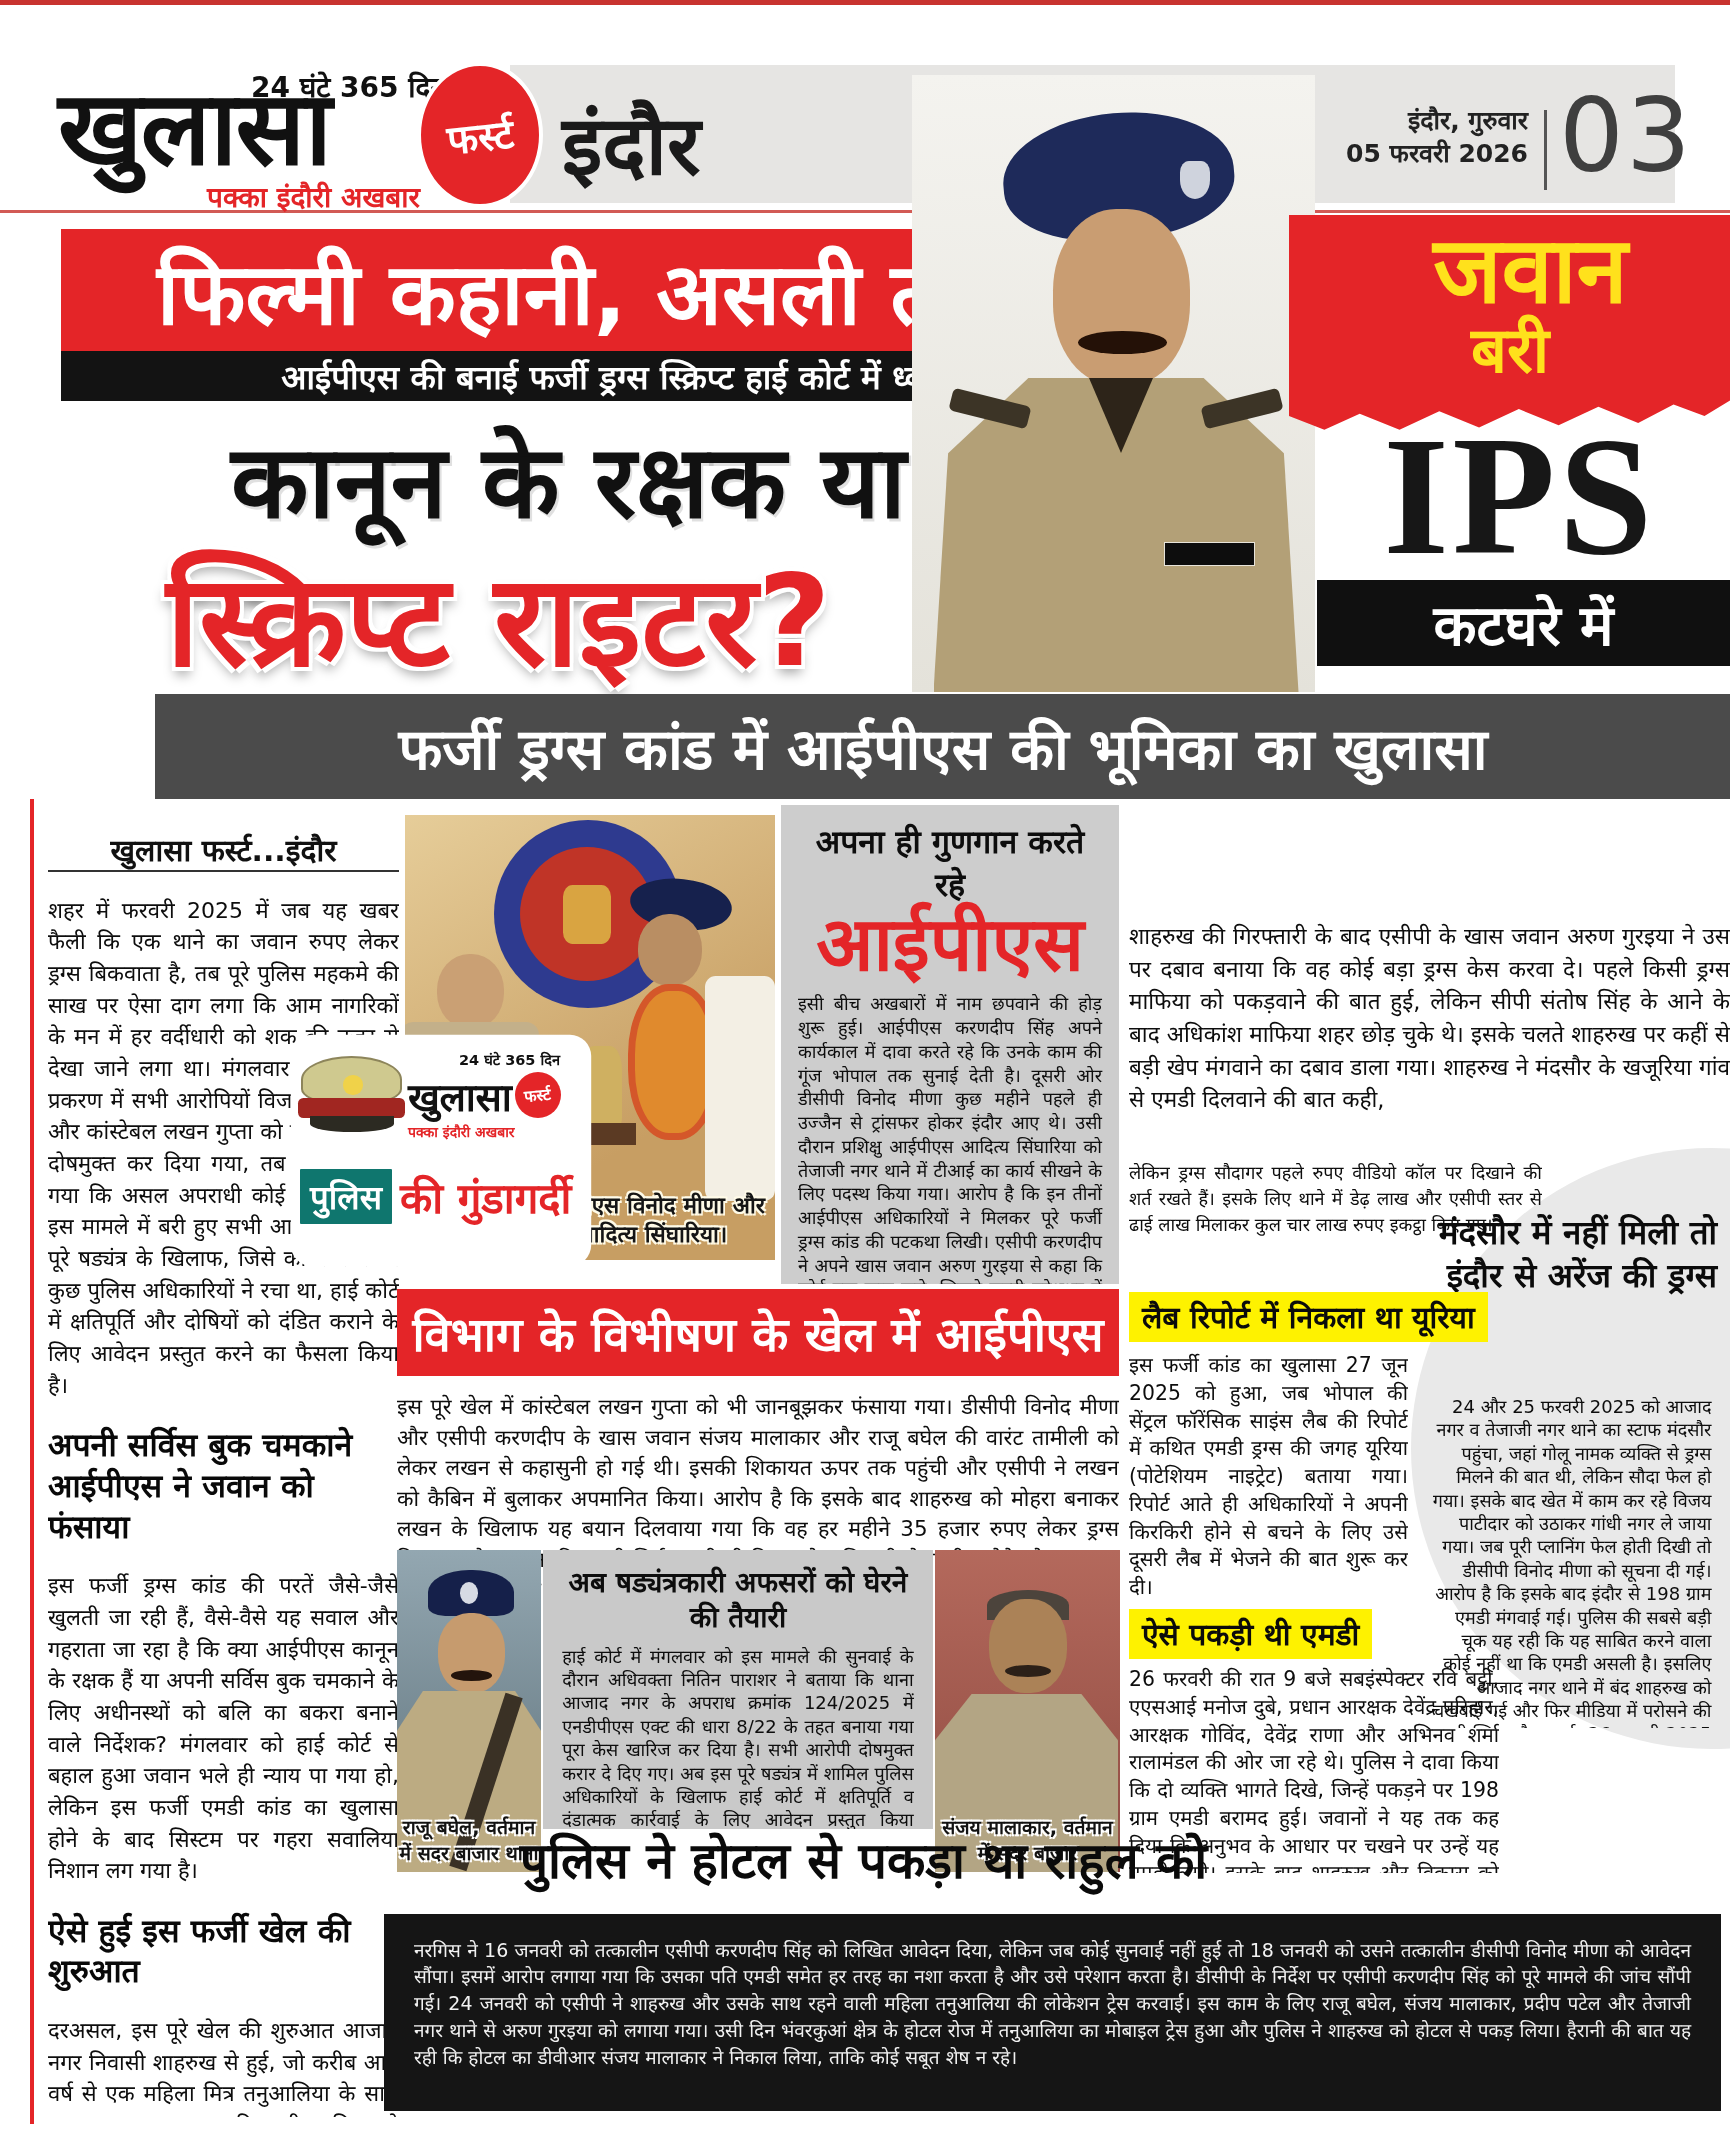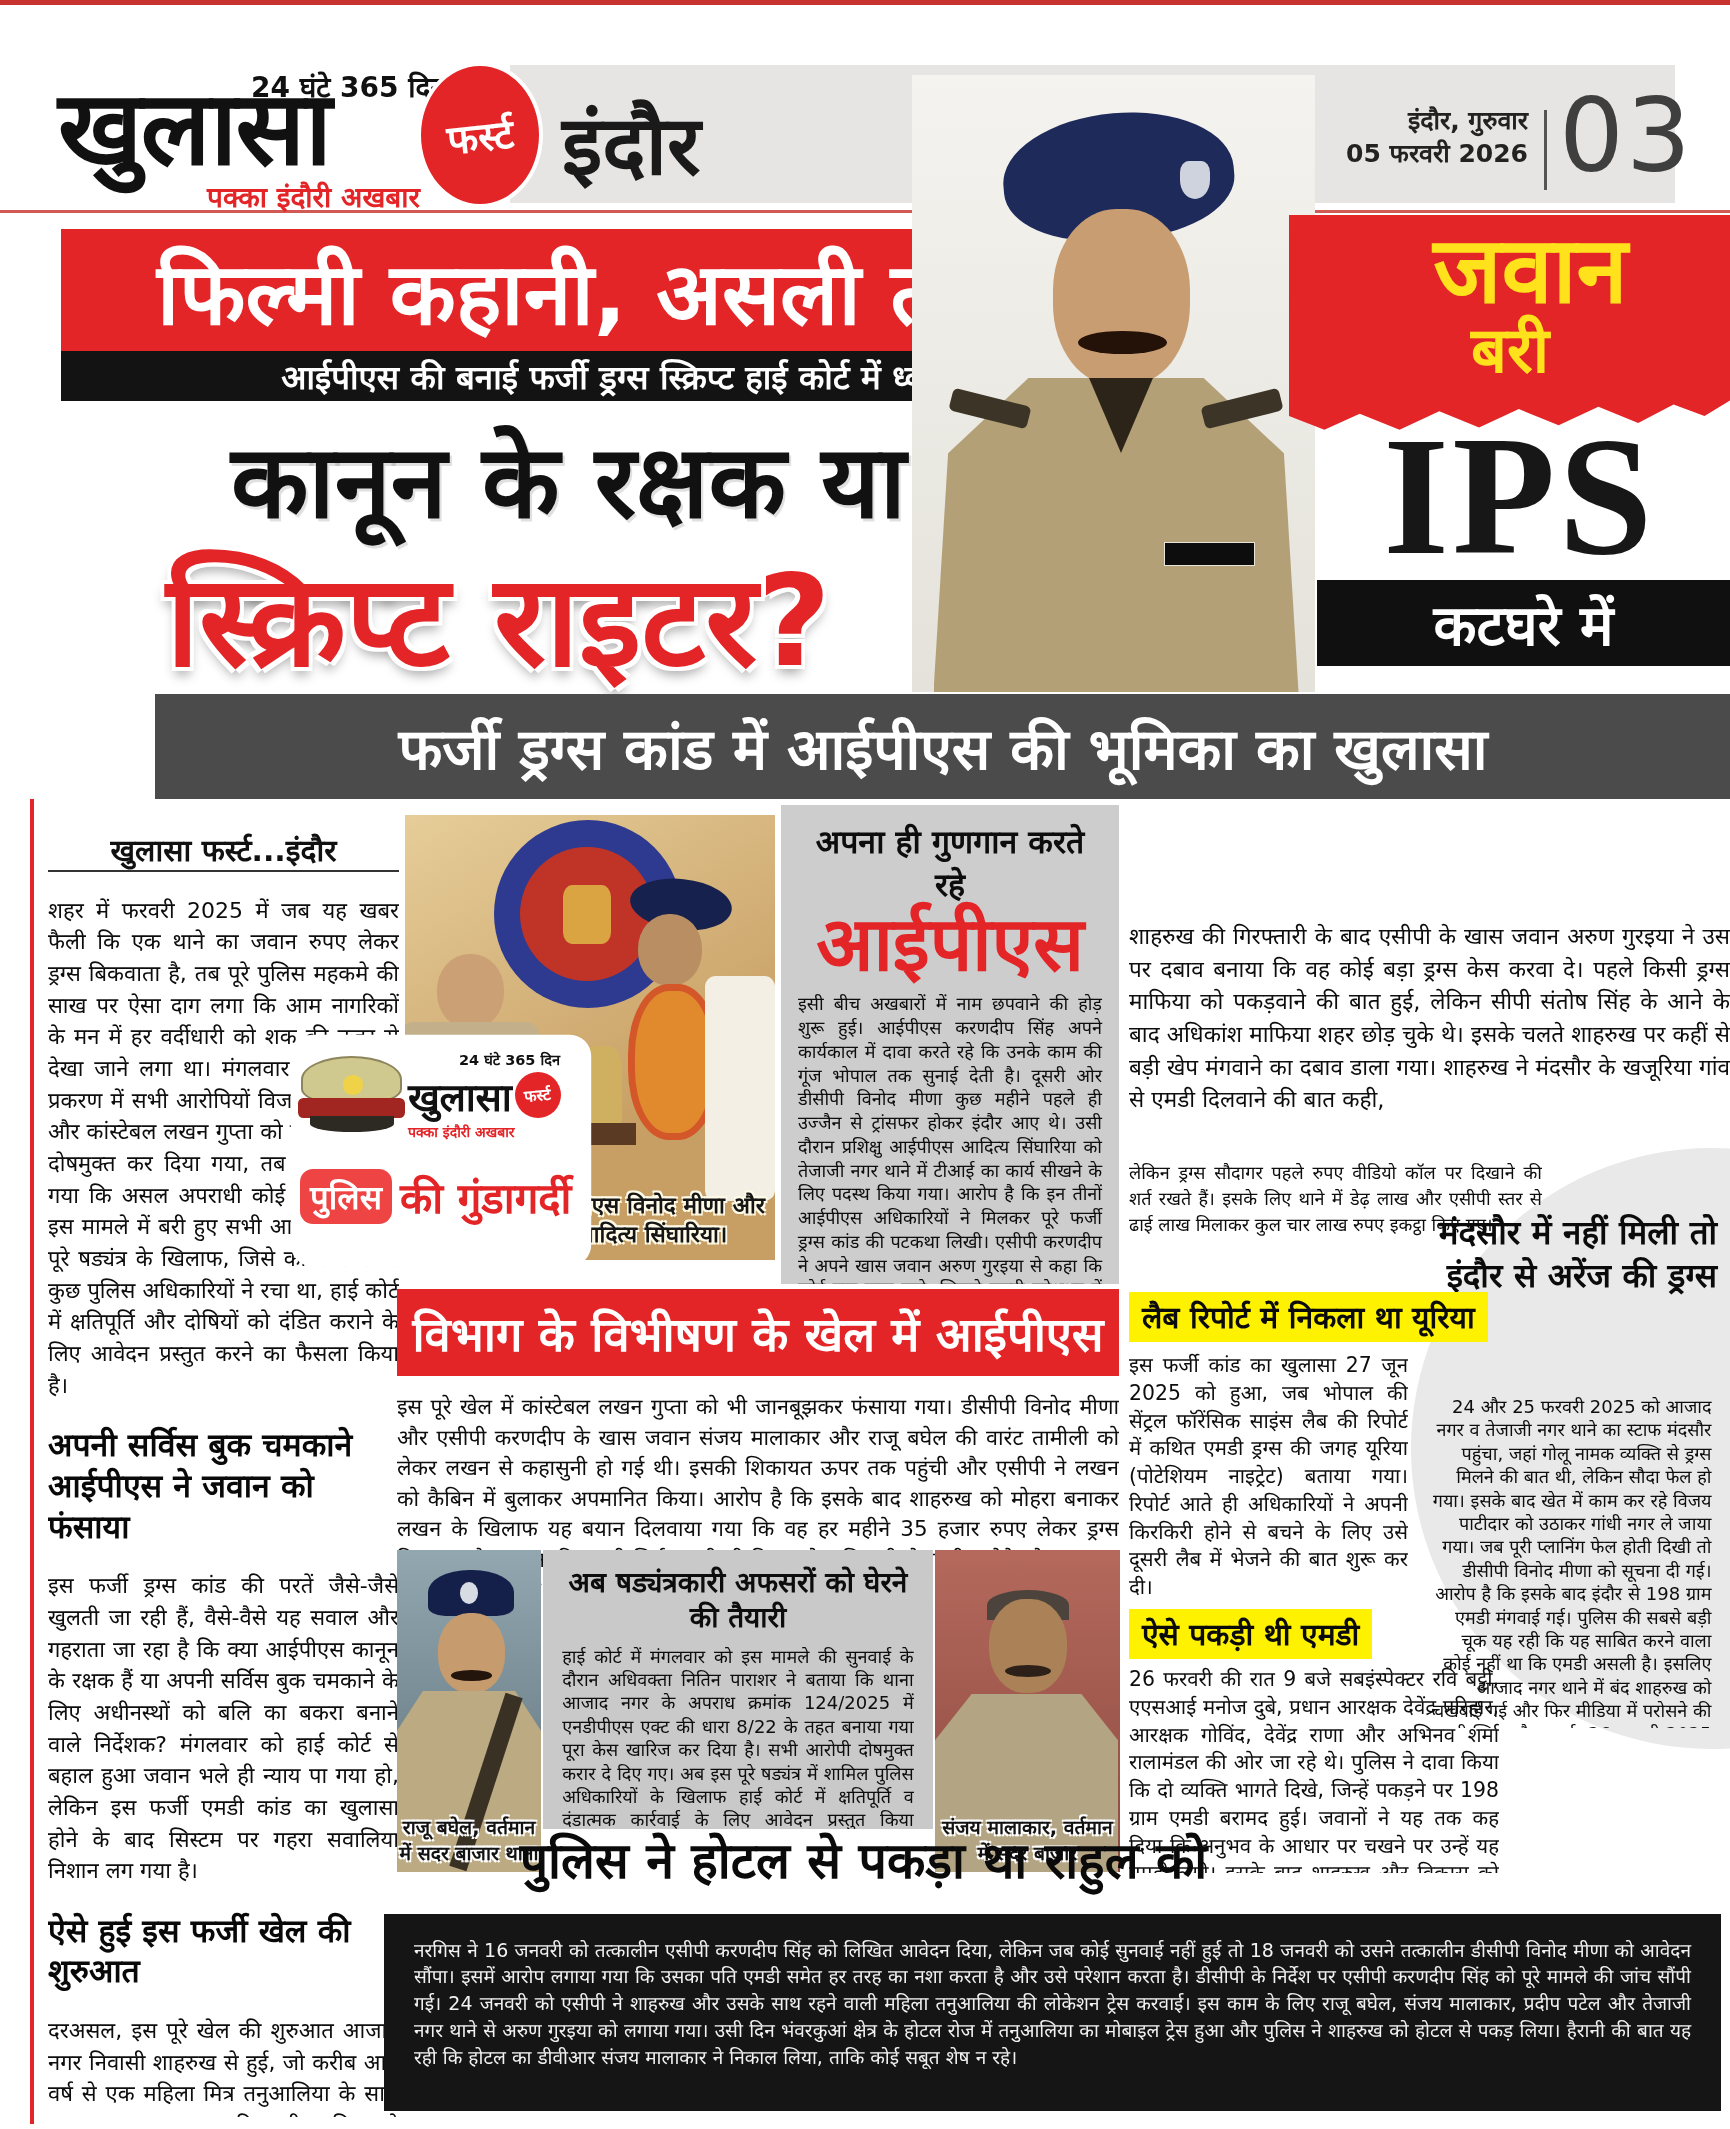--- a/index.html
+++ b/index.html
@@ -95,21 +95,21 @@
   .cap-dot { position:absolute; left:45px; top:19.3px; width:19.3px; height:19.3px; background:#f0d249; border-radius:50%; }
   .cap-visor { position:absolute; left:11.8px; top:60px; width:84px; height:16px; background:#2c2a22; border-radius:0 0 50% 50%; }
   .mini-logo { position:absolute; left:114px; top:10.7px; width:177px; height:102px; }
   .mini-tag { text-align:right; font-size:14.5px; font-weight:bold; color:#111; padding-right:25px; }
   .mini-row { display:flex; align-items:center; }
   .mini-title { font-size:39px; font-weight:bold; color:#111; letter-spacing:-0.5px; }
   .mini-circle { width:46px; height:46px; background:#e42528; border-radius:50%; margin-left:3.2px; display:flex; align-items:center; justify-content:center; }
   .mini-circle span { color:#fff; font-size:16px; font-weight:bold; transform:rotate(-6deg); }
   .mini-sub { font-size:14px; font-weight:bold; color:#e42528; }
   .badge-label { position:absolute; left:6.4px; top:130px; width:281px; white-space:nowrap; }
-  .badge-label .chip { display:inline-block; background:#ef4444; color:#fff; font-size:33px; font-weight:bold; padding:5.4px 9.7px; border-radius:13px; vertical-align:middle; }
+  .badge-label .chip { display:inline-block; background:#0f766e; color:#fff; font-size:33px; font-weight:bold; padding:5.4px 9.7px; border-radius:1px; vertical-align:middle; }
   .badge-label .rest { display:inline-block; color:#e42528; font-size:42px; font-weight:bold; margin-left:5.4px; vertical-align:middle; }
 
   
   .leftcol { left:48px; top:829px; width:351px; height:1288px; }
   .byline { font-size:30px; font-weight:bold; text-align:center; color:#111; border-bottom:2.1px solid #333; }
   .leftcol p { font-size:22px; line-height:1.44; margin-top:22.5px; color:#0d0d0d; }
   .leftcol h3 { font-size:32px; line-height:1.28; margin-top:23.6px; color:#090909; }
 
   .graybox1 { left:781px; top:805px; width:338px; height:479px; background:#cdcdcd; padding:14px 17px; }
   .graybox1 h4 { font-size:32px; text-align:center; color:#0d0d0d; }

